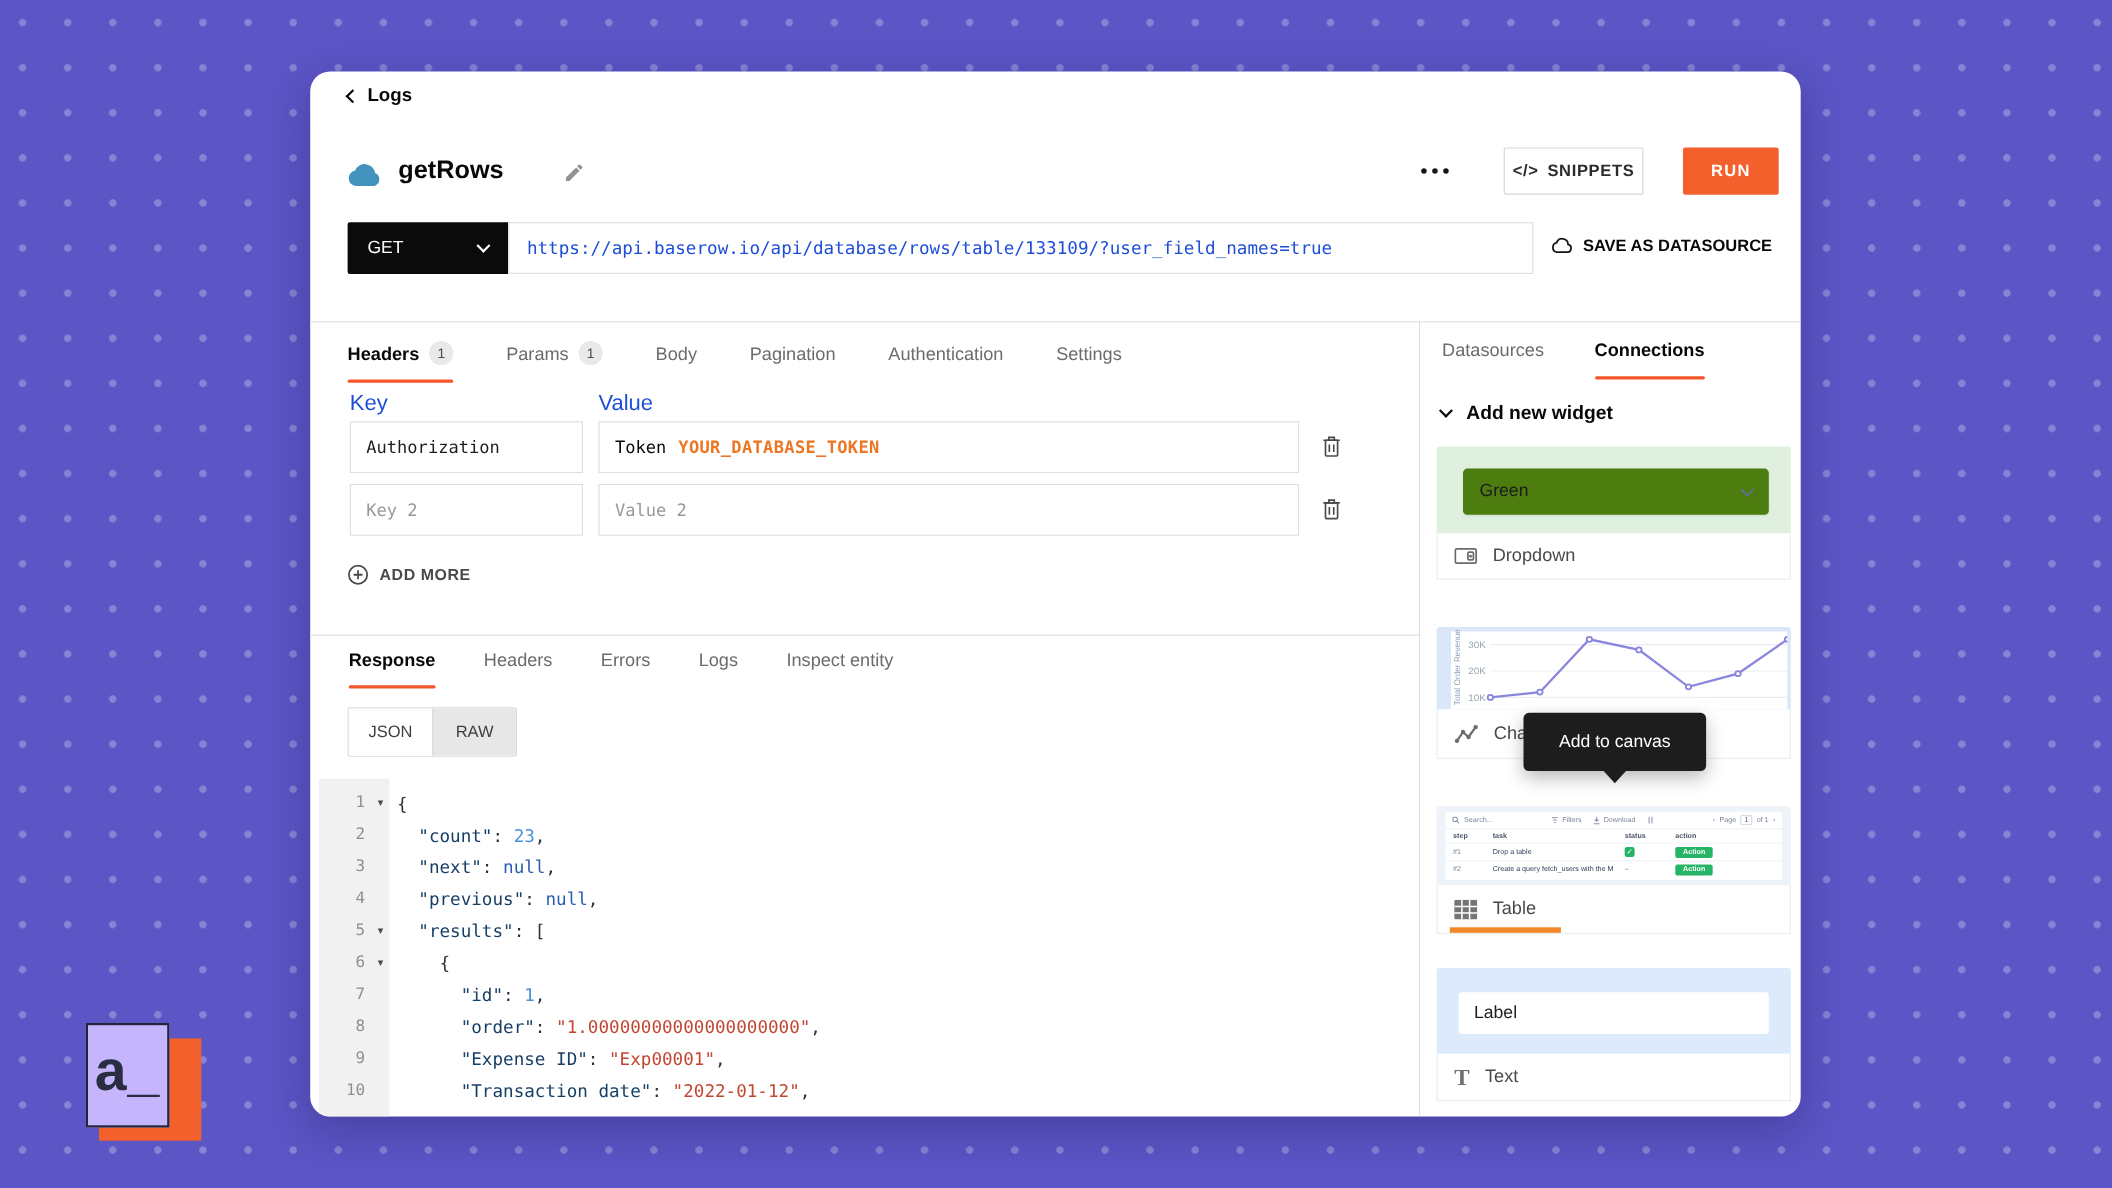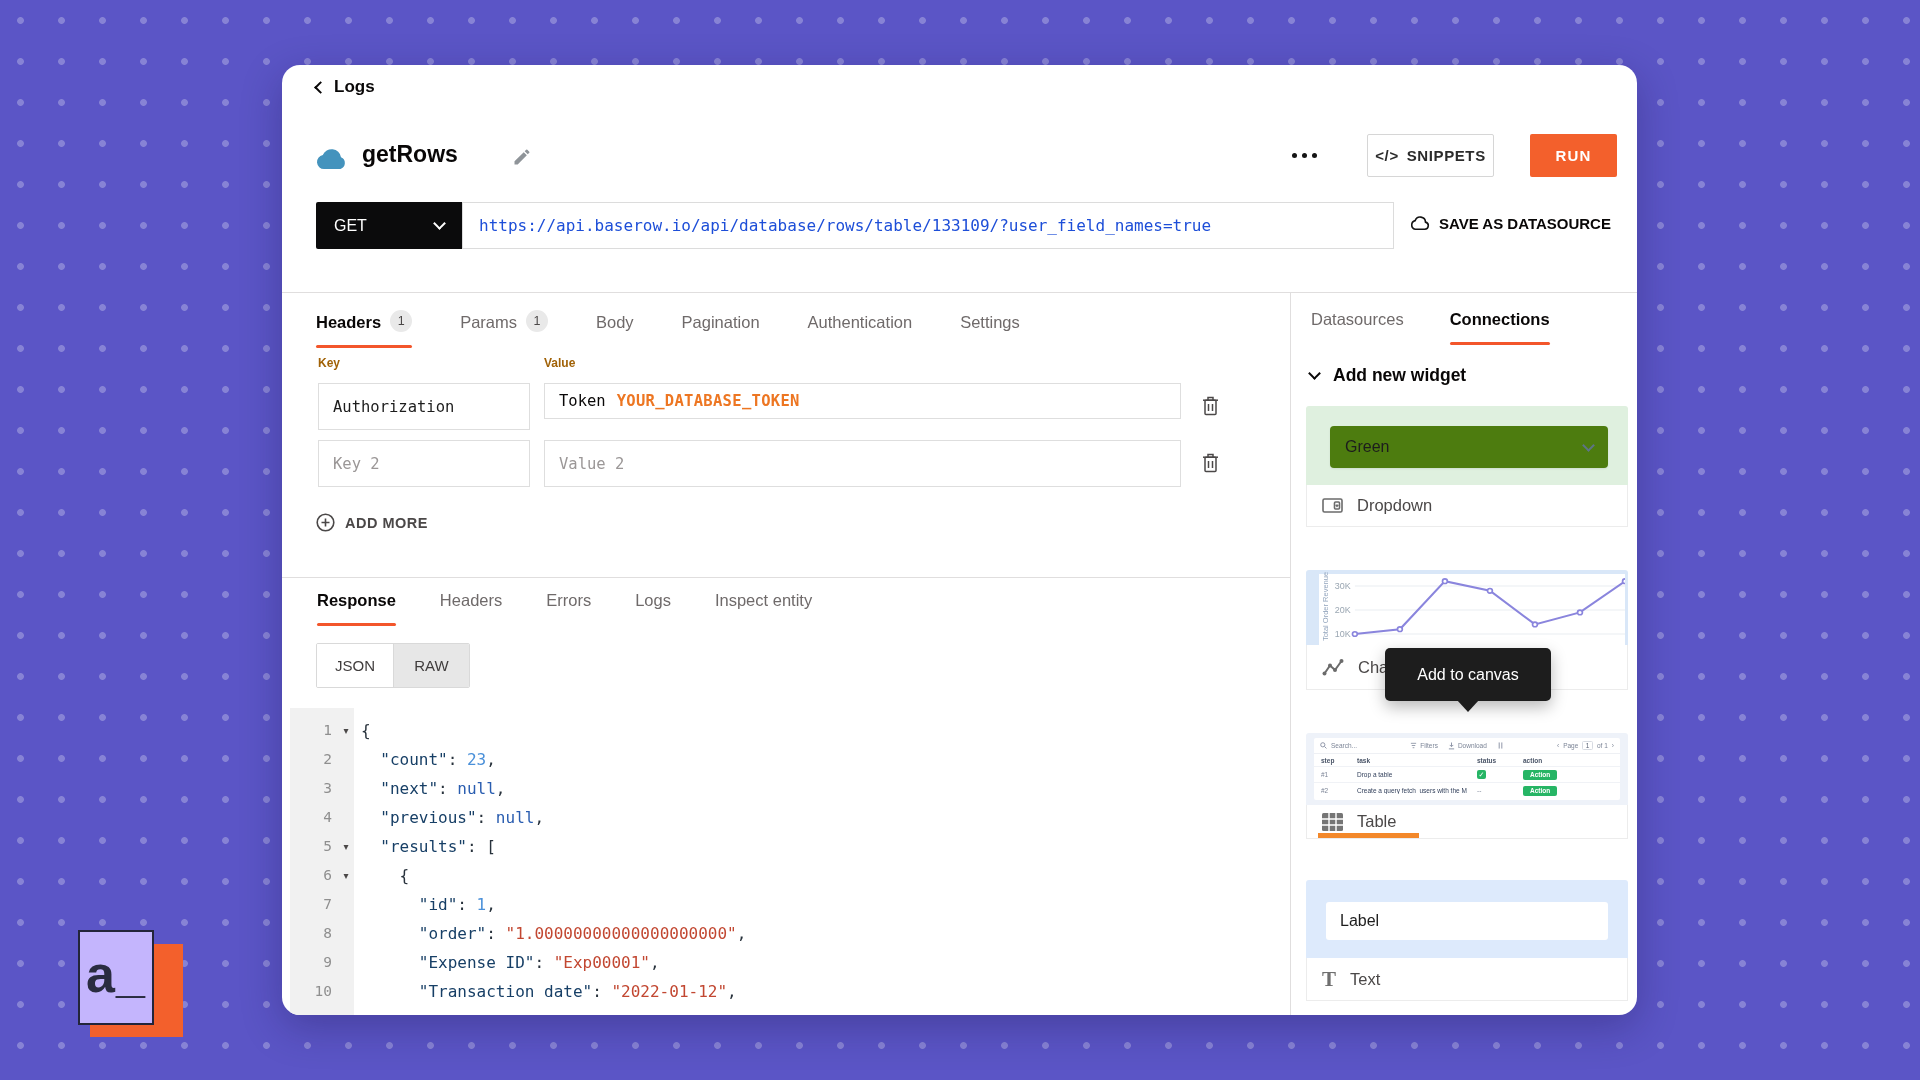--- a/index.html
+++ b/index.html
@@ -44,24 +44,24 @@
   .vdiv { position:absolute; left:1008px; top:227px; bottom:0; width:1px; background:#e0dede; }
   
   .tabs { position:absolute; display:flex; gap:48px; }
   .req-tabs { left:34px; top:245px; }
   .tab { position:relative; padding-bottom:16px; font-size:16.5px; color:#6f6a6a; display:flex; align-items:flex-end; gap:9px; cursor:pointer; }
   .tab.active { color:#090707; font-weight:700; }
   .tab.active::after { content:""; position:absolute; left:0; right:0; bottom:0; height:3.5px; background:#f3562b; border-radius:3px; }
   .badge { width:22px; height:22px; border-radius:50%; background:#e9e9e9; color:#4b4848; font-size:12.5px; font-weight:400;
     display:flex; align-items:center; justify-content:center; }
   
-  .field-label { position:absolute; font-size:12px; font-weight:700; color:#a16207; }
+  .field-label { position:absolute; font-size:20px; font-weight:400; color:#1d4ed8; }
   .inp { border:1px solid #dedede; height:47px; font-family:"DejaVu Sans Mono", monospace; font-size:15.5px; color:#1d1d1d; padding:0 14px; background:#fff; }
   .inp::placeholder { color:#9b9797; }
-  .value-box { position:absolute; border:1px solid #dedede; height:36px; background:#fff; display:flex; align-items:center; padding:0 14px; gap:11px;
+  .value-box { position:absolute; border:1px solid #dedede; height:47px; background:#fff; display:flex; align-items:center; padding:0 14px; gap:11px;
     font-family:"DejaVu Sans Mono", monospace; font-size:15.5px; }
   .token-chip { color:#ed7622; font-weight:700; letter-spacing:.3px; }
   .trash-btn { position:absolute; background:none; border:none; cursor:pointer; }
   .add-more { position:absolute; left:34px; top:448px; display:flex; align-items:center; gap:10px; font-size:14.5px; font-weight:700;
     letter-spacing:.5px; color:#4b4848; background:none; border:none; cursor:pointer; font-family:inherit; }
   
   .resp-div { position:absolute; left:0; top:512px; width:1008px; height:1px; background:#e0dede; }
   .resp-tabs { left:35px; top:526px; gap:44px; }
   .status-row { position:absolute; right:38px; top:530px; display:flex; align-items:center; gap:7px; font-size:15.5px; color:#4b4848; }
   .status-ok { font-size:16px; font-weight:500; }
@@ -90,21 +90,21 @@
     display:flex; align-items:center; justify-content:space-between; padding:0 15px; font-size:16px; color:#1d1d1d; box-shadow:0 1px 2px rgba(0,0,0,.08); cursor:pointer; }
   .w-chart { top:505px; } .w-chart .w-img { height:75px; background:#d9e7f8; }
   .chart-plot { position:absolute; left:13px; right:3px; top:4px; bottom:0; background:#fff; }
   .chart-ylabel { position:absolute; left:-21px; top:32px; width:80px; text-align:center; font-size:7.5px; color:#93a5bd; transform:rotate(-90deg); }
   .chart-dot { fill:#fff; stroke:#8a85dd; stroke-width:1.6; }
   .tooltip { position:absolute; left:1103px; top:583px; width:166px; height:53px; background:#1d1d1d; border-radius:5px; z-index:6;
     display:flex; align-items:center; justify-content:center; color:#fff; font-size:16px; box-shadow:0 6px 16px rgba(0,0,0,.28); }
   .tooltip::after { content:""; position:absolute; left:50%; bottom:-11px; transform:translateX(-50%);
     border-left:11px solid transparent; border-right:11px solid transparent; border-top:12px solid #1d1d1d; }
   .w-table { top:668px; } .w-table .w-img { height:72px; background:#eef2f9; padding:5px 8px; }
-  .w-table .w-label { height:34px; }
+  .w-table .w-label { height:44px; }
   .hover-bar { position:absolute; left:11px; bottom:0; width:101px; height:5px; background:#f3882a; }
   .mini-table { background:#fff; border-radius:2px; font-size:6.5px; color:#7c8597; height:100%; overflow:hidden; }
   .mt-toolbar { display:flex; align-items:center; justify-content:space-between; padding:3px 6px; border-bottom:1px solid #eef0f4; }
   .mt-left, .mt-mid, .mt-right { display:flex; align-items:center; gap:4px; }
   .mt-mid { gap:3px; }
   .mt-pagebox { border:1px solid #d7dbe2; border-radius:1.5px; padding:0 2.5px; color:#5a6375; }
   .mt-grid { display:grid; grid-template-columns:36px 120px 46px 1fr; align-items:center; padding:2.5px 0 2.5px 7px; border-bottom:1px solid #f0f2f6; }
   .mt-head { color:#4a5568; font-weight:700; }
   .mt-task { color:#33415c; white-space:nowrap; overflow:hidden; }
   .mt-action { display:inline-block; background:#26b565; color:#fff; padding:1.5px 7px; border-radius:2px; width:max-content; font-weight:700; }

